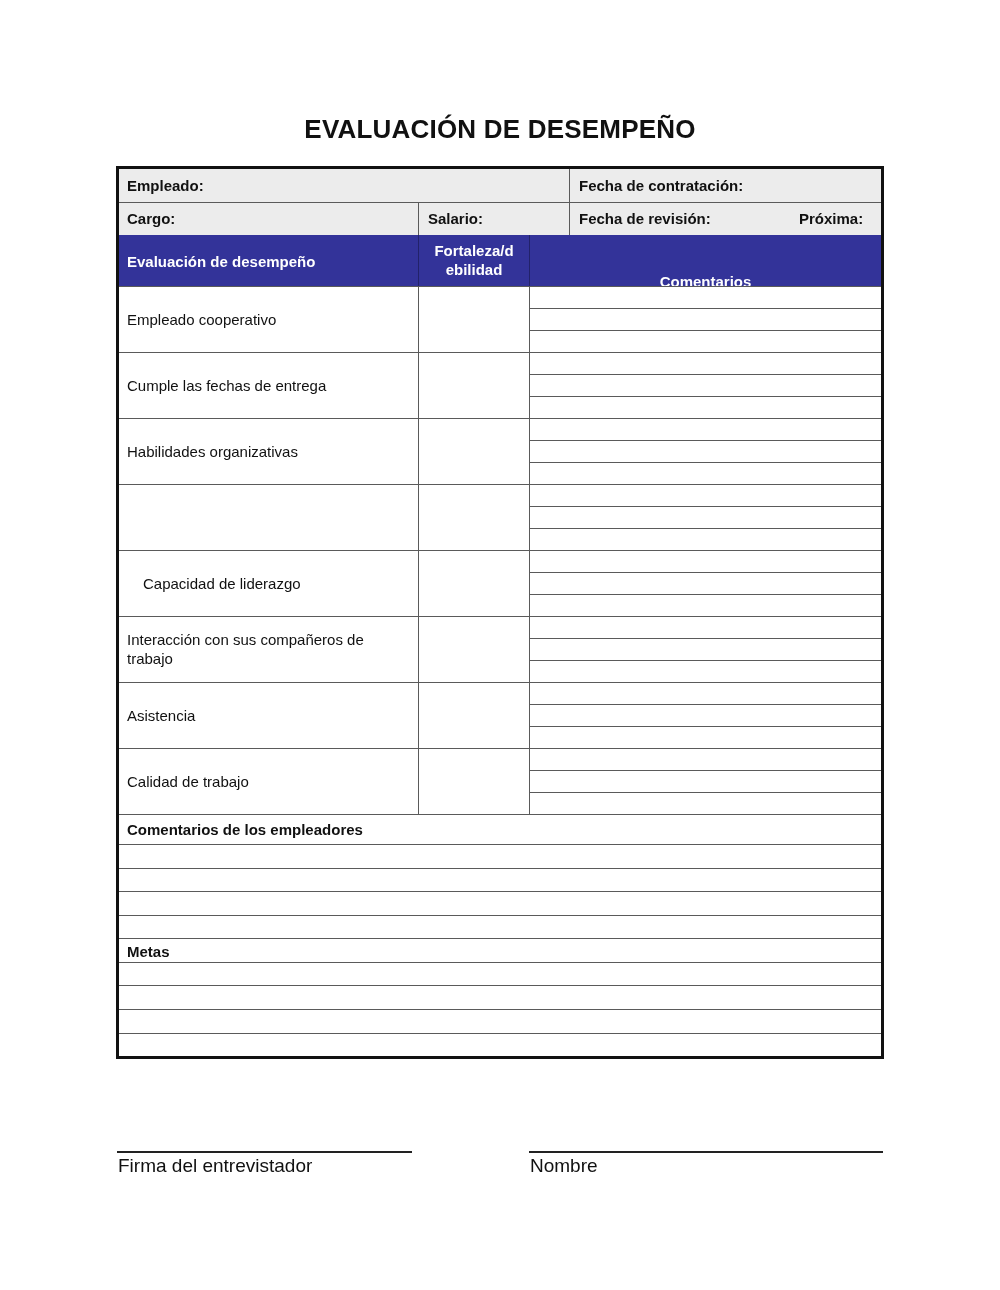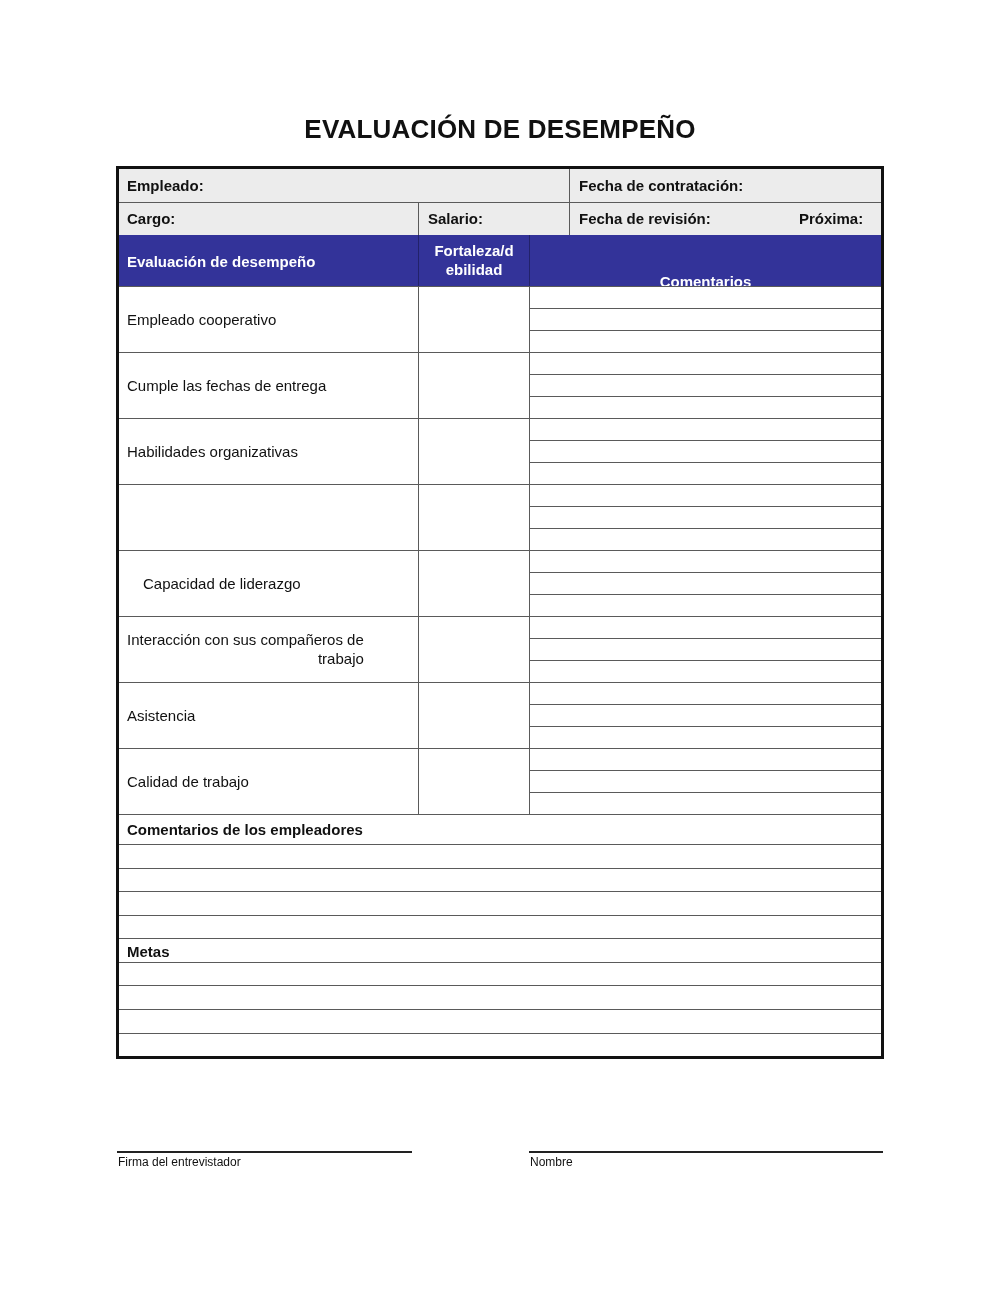--- a/index.html
+++ b/index.html
@@ -8,21 +8,21 @@
   .table { position:absolute; left:116px; top:166px; width:768px; height:893px; box-sizing:border-box; border:3px solid #111; }
   .abs { position:absolute; box-sizing:border-box; }
   .hline { position:absolute; height:1px; background:#5a5a5a; }
   .vline { position:absolute; width:1px; background:#5a5a5a; }
   .grey { background:#ececec; }
   .blue { background:#333399; color:#ffffff; font-weight:bold; font-size:15px; }
   .lbl-bold { position:absolute; font-weight:bold; font-size:15px; }
   .lbl { position:absolute; font-size:15px; line-height:19px; }
   .center { text-align:center; }
   .sig-line { position:absolute; height:1.5px; background:#222; }
-  .sig-label { position:absolute; font-size:12px;text-align:right; }
+  .sig-label { position:absolute; font-size:19px;text-align:right; }
 </style>
 </head>
 <body>
 
 <div class="title">EVALUACIÓN DE DESEMPEÑO</div>
 
 <div class="table">
 
   <div class="abs grey" style="left:0;top:0;width:451px;height:33px;"></div>
   <div class="abs grey" style="left:451px;top:0;width:311px;height:33px;"></div>
@@ -100,21 +100,21 @@
     <div class="lbl" style="left:8px;top:24px;">Capacidad de liderazgo</div>
   </div>
   <div class="abs" style="left:300px;top:381px;width:110px;height:66px;"></div>
   <div class="abs" style="left:411px;top:381px;width:351px;height:22px;"></div>
   <div class="abs" style="left:411px;top:403px;width:351px;height:22px;"></div>
   <div class="abs" style="left:411px;top:425px;width:351px;height:22px;"></div>
   <div class="hline" style="left:410px;top:403px;width:352px;"></div>
   <div class="hline" style="left:410px;top:425px;width:352px;"></div>
   <div class="hline" style="left:0;top:447px;width:762px;"></div>
 
-  <div class="abs" style="left:0;top:447px;width:299px;height:66px;text-align:right;">
+  <div class="abs" style="left:0;top:447px;width:299px;height:66px;">
     <div class="lbl" style="left:8px;top:14px;">
       <div>Interacción con sus compañeros de</div>
       <div>trabajo</div>
     </div>
   </div>
   <div class="abs" style="left:300px;top:447px;width:110px;height:66px;"></div>
   <div class="abs" style="left:411px;top:447px;width:351px;height:22px;"></div>
   <div class="abs" style="left:411px;top:469px;width:351px;height:22px;"></div>
   <div class="abs" style="left:411px;top:491px;width:351px;height:22px;"></div>
   <div class="hline" style="left:410px;top:469px;width:352px;"></div>

